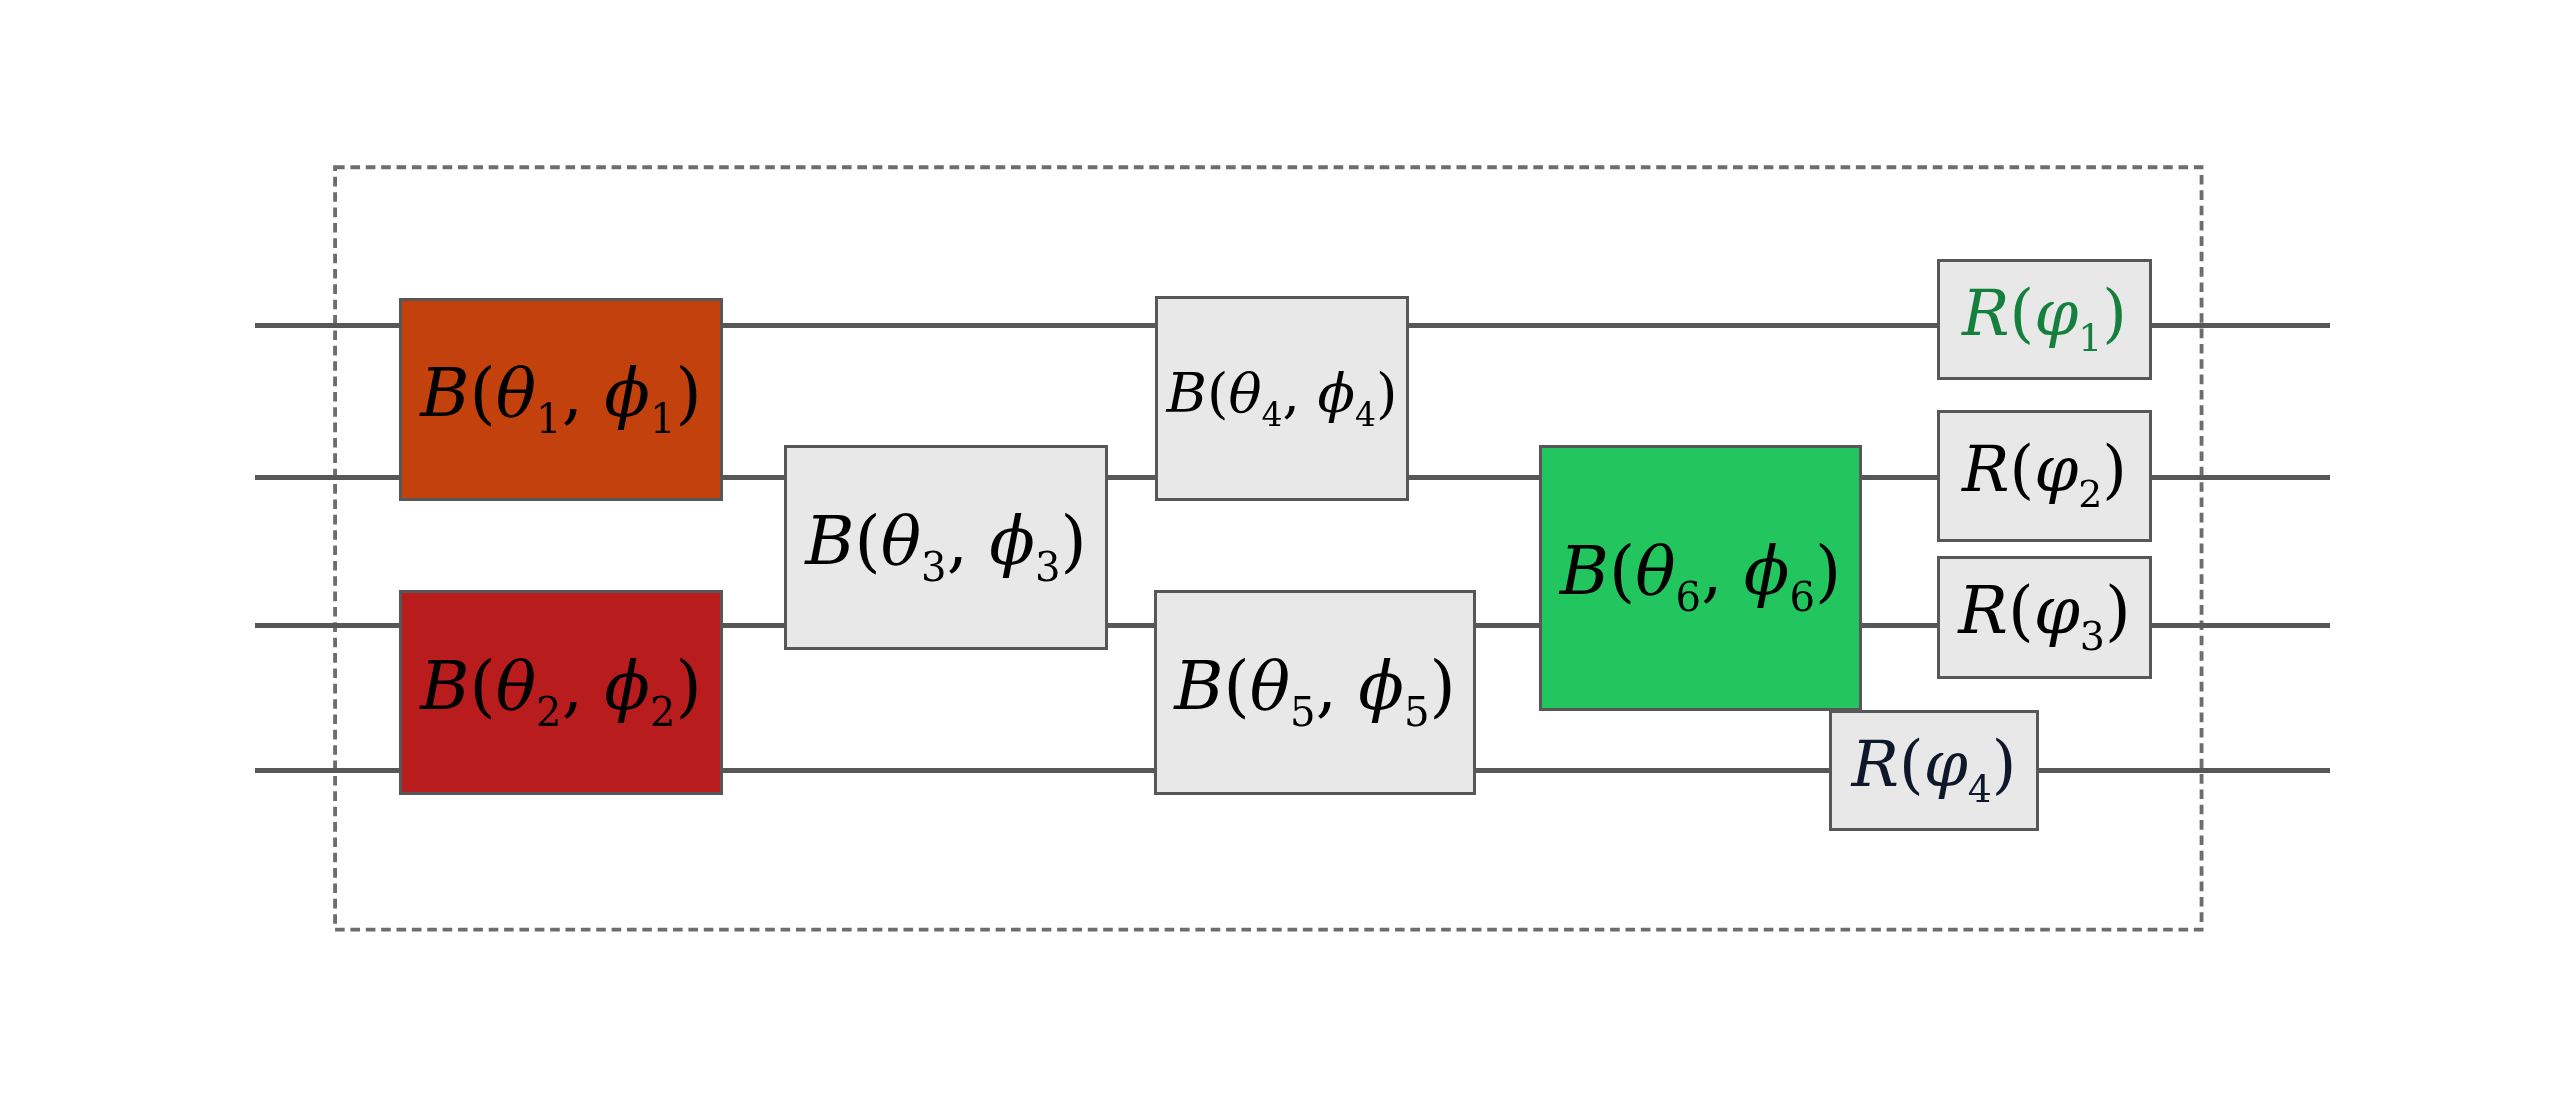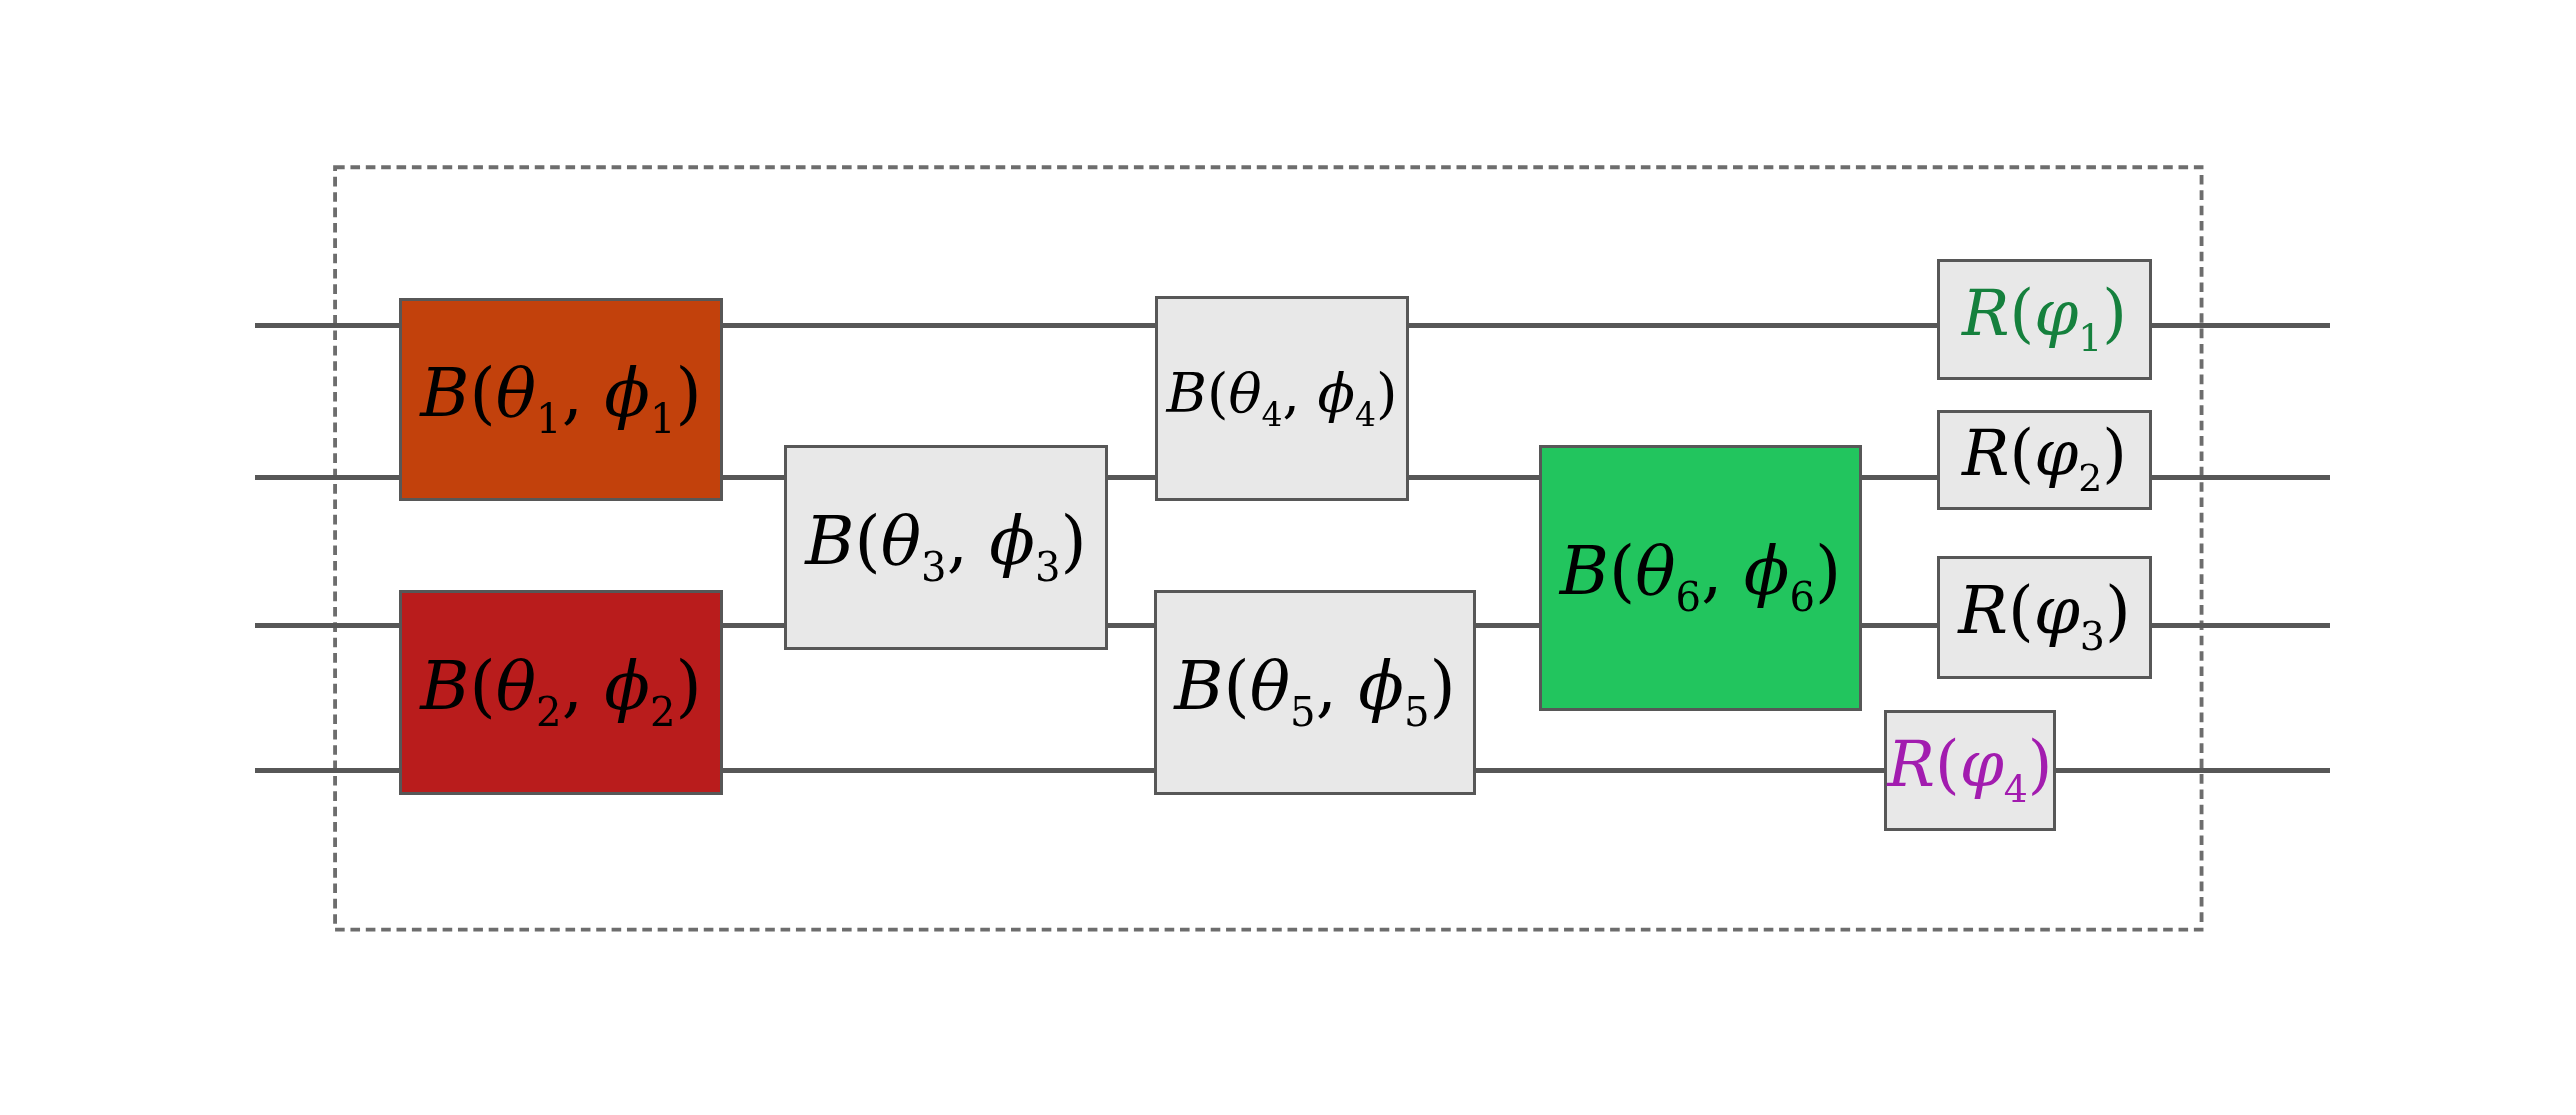--- a/index.html
+++ b/index.html
@@ -65,23 +65,23 @@
     </div>
     <div class="gate" style="left: 1154px; top: 590px; width: 322px; height: 205px; background: rgb(232, 232, 232); border: 3.8px solid rgb(87, 87, 87); color: rgb(0, 0, 0); font-size: 67px;">
       <span class="gate-label"><span>B</span><span class="pn">(</span><span>θ</span><span class="sub pn">5</span><span class="pn">, </span><span>ϕ</span><span class="sub pn">5</span><span class="pn">)</span></span>
     </div>
     <div class="gate" style="left: 1539px; top: 445px; width: 323px; height: 266px; background: #22c55e; border: 3.8px solid rgb(87, 87, 87); color: rgb(0, 0, 0); font-size: 67px;">
       <span class="gate-label"><span>B</span><span class="pn">(</span><span>θ</span><span class="sub pn">6</span><span class="pn">, </span><span>ϕ</span><span class="sub pn">6</span><span class="pn">)</span></span>
     </div>
     <div class="gate" style="left: 1937px; top: 259px; width: 215px; height: 121px; background: rgb(232, 232, 232); border: 3.8px solid rgb(87, 87, 87); color: #15803d; font-size: 63px;">
       <span class="gate-label"><span>R</span><span class="pn">(</span><span>φ</span><span class="sub pn">1</span><span class="pn">)</span></span>
     </div>
-    <div class="gate" style="left: 1937px; top: 410px; width: 215px; height: 100px; background: rgb(232, 232, 232); border: 3.8px solid rgb(87, 87, 87); color: rgb(0, 0, 0); font-size: 63px;">
+    <div class="gate" style="left: 1937px; top: 410px; width: 215px; height: 132px; background: rgb(232, 232, 232); border: 3.8px solid rgb(87, 87, 87); color: rgb(0, 0, 0); font-size: 63px;">
       <span class="gate-label"><span>R</span><span class="pn">(</span><span>φ</span><span class="sub pn">2</span><span class="pn">)</span></span>
     </div>
     <div class="gate" style="left: 1937px; top: 556px; width: 215px; height: 123px; background: rgb(232, 232, 232); border: 3.8px solid rgb(87, 87, 87); color: rgb(0, 0, 0); font-size: 66px;">
       <span class="gate-label"><span>R</span><span class="pn">(</span><span>φ</span><span class="sub pn">3</span><span class="pn">)</span></span>
     </div>
-    <div class="gate" style="left: 1884px; top: 710px; width: 172px; height: 121px; background: rgb(232, 232, 232); border: 3.8px solid rgb(87, 87, 87); color: #a21caf; font-size: 63px;">
+    <div class="gate" style="left: 1829px; top: 710px; width: 210px; height: 121px; background: rgb(232, 232, 232); border: 3.8px solid rgb(87, 87, 87); color: #0f172a; font-size: 63px;">
       <span class="gate-label"><span>R</span><span class="pn">(</span><span>φ</span><span class="sub pn">4</span><span class="pn">)</span></span>
     </div>
   </div>
 
 
 </body></html>

